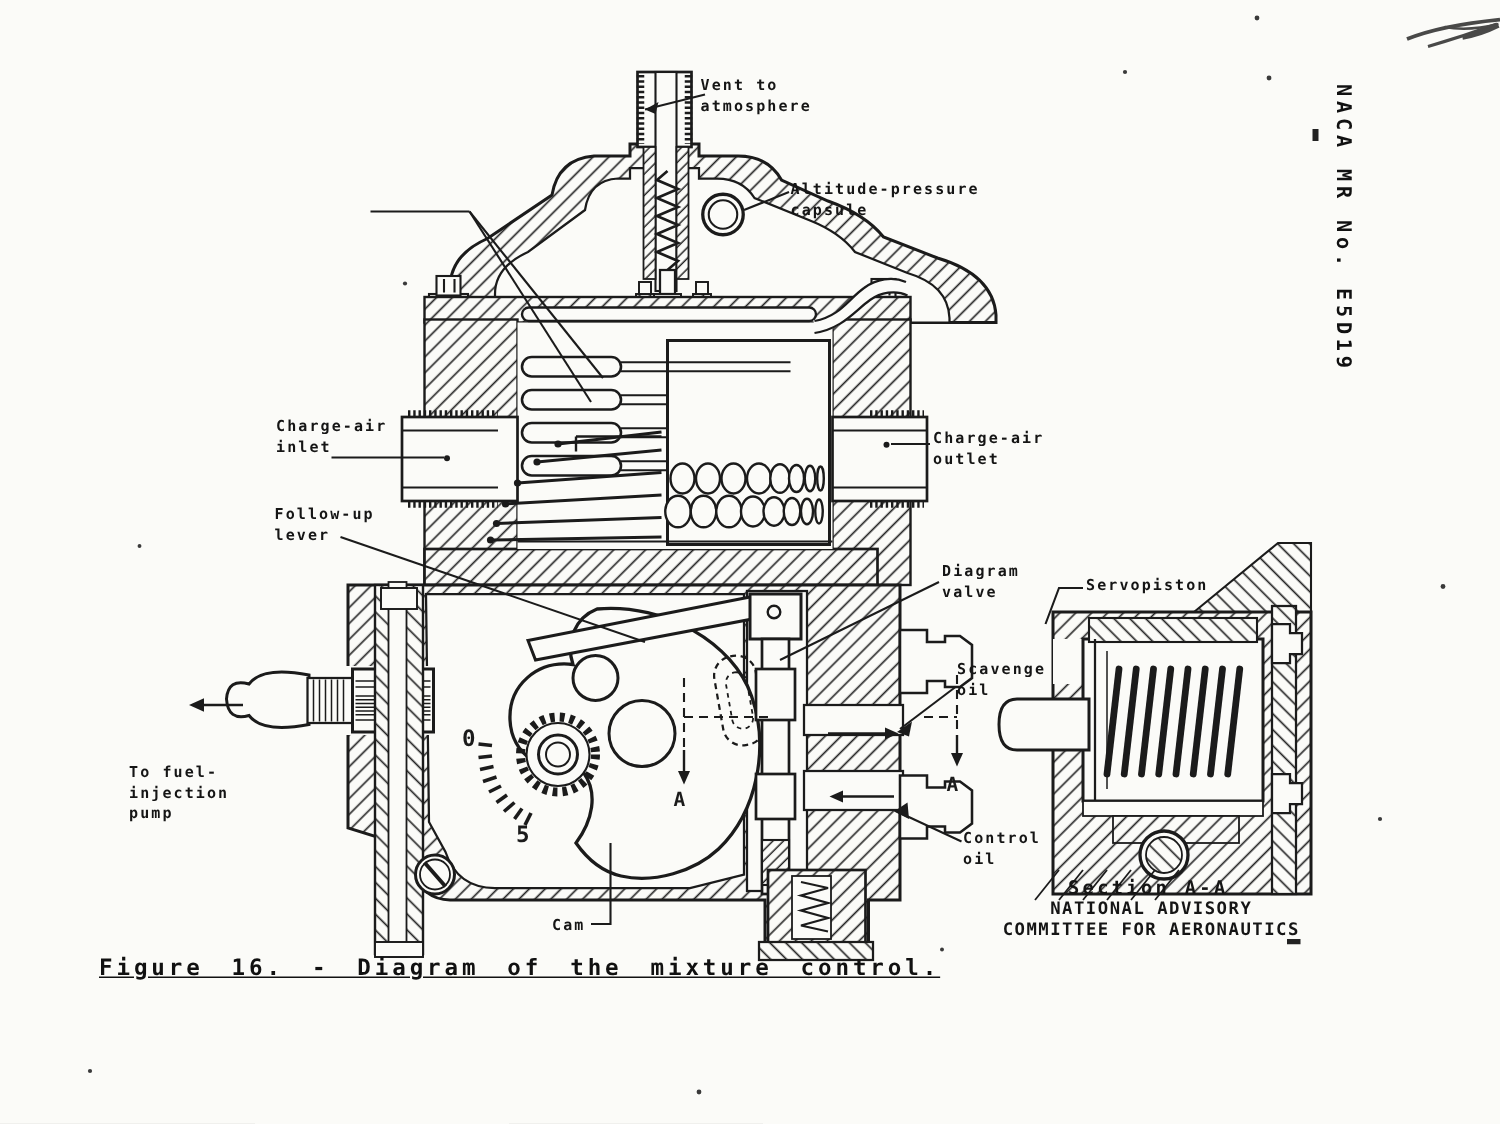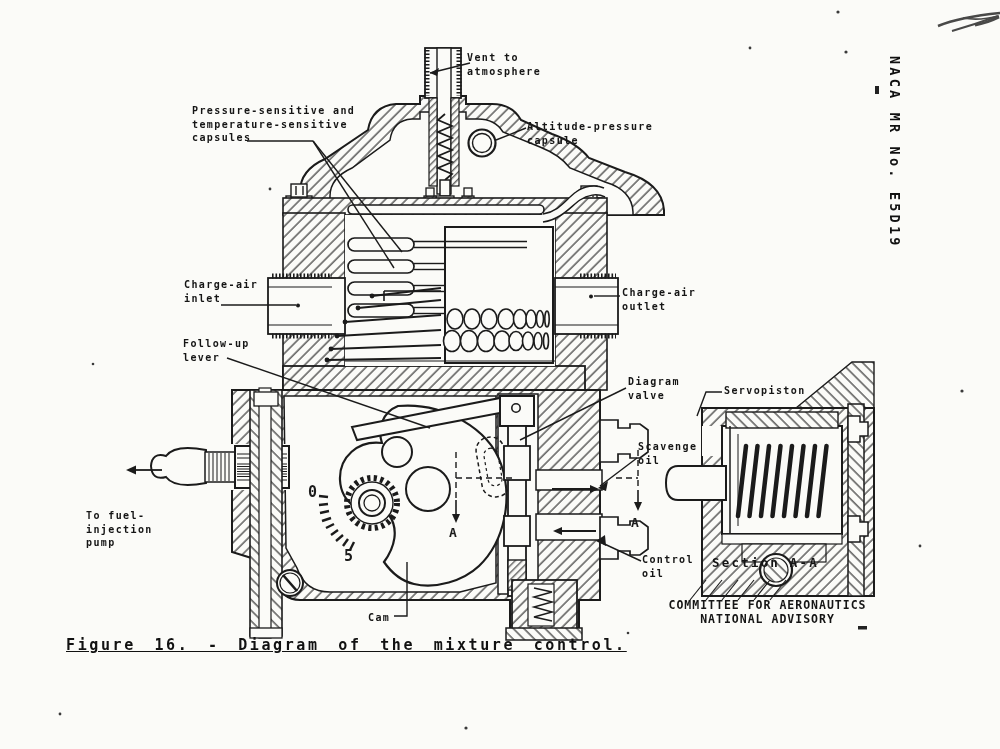--- a/index.html
+++ b/index.html
@@ -8,21 +8,21 @@
   .page svg{position:absolute;left:0;top:0;}
   .lbl{position:absolute;font-weight:bold;font-size:10px;line-height:13.5px;
        letter-spacing:1.4px;white-space:nowrap;color:#151515;}
   .cap{position:absolute;font-weight:bold;font-size:15px;letter-spacing:2.6px;
        word-spacing:7px;white-space:nowrap;color:#111;text-decoration:underline;}
   .sideways{position:absolute;left:903px;top:56px;transform:rotate(90deg);
        transform-origin:0 0;font-weight:bold;font-size:13.5px;letter-spacing:3.2px;
        white-space:nowrap;color:#111;}
   .small-center{position:absolute;left:655px;top:599px;width:225px;text-align:center;
        font-weight:bold;font-size:11.5px;line-height:13.5px;letter-spacing:1px;color:#151515;}
-  .section-title{position:absolute;left:712px;top:555px;font-weight:bold;font-size:12.5px;
+  .section-title{position:absolute;left:712px;top:584px;font-weight:bold;font-size:12.5px;
        letter-spacing:2.2px;color:#151515;}
   svg text{font-family:"DejaVu Sans Mono",monospace;font-weight:bold;fill:#1b1b1b;}
 </style>
 </head>
 <body>
 
 <div class="page">
 
 <svg width="1000" height="749" viewBox="0 0 1000 749">
   <defs>
@@ -368,25 +368,20 @@
     <line x1="162" y1="470" x2="136" y2="470" stroke-width="1.8"></line>
     <polygon points="136,465.5 126,470 136,474.5" fill="#1b1b1b" stroke="none"></polygon>
   </g>
 </svg>
 
 <div class="lbl" style="left:467px;top:51px">
   <div>Vent to</div>
   <div>atmosphere</div>
 </div>
 
-<div class="lbl" style="left:192px;top:104px">
-  <div>Pressure-sensitive and</div>
-  <div>temperature-sensitive</div>
-  <div>capsules</div>
-</div>
 
 <div class="lbl" style="left:527px;top:120px">
   <div>Altitude-pressure</div>
   <div>capsule</div>
 </div>
 
 <div class="lbl" style="left:184px;top:278px">
   <div>Charge-air</div>
   <div>inlet</div>
 </div>
@@ -426,21 +421,21 @@
   <div>oil</div>
 </div>
 
 <div class="lbl" style="left:368px;top:611px">
   <div>Cam</div>
 </div>
 
 <div class="section-title">Section A-A</div>
 
 <div class="small-center">
+  <div>NATIONAL ADVISORY</div>
   <div>COMMITTEE FOR AERONAUTICS</div>
-  <div>NATIONAL ADVISORY</div>
 </div>
 
 <div class="cap" style="left:66px;top:636px">Figure 16. - Diagram of the mixture control.</div>
 
 <div class="sideways">NACA MR No. E5D19</div>
 
 </div>
 
 </body></html>

